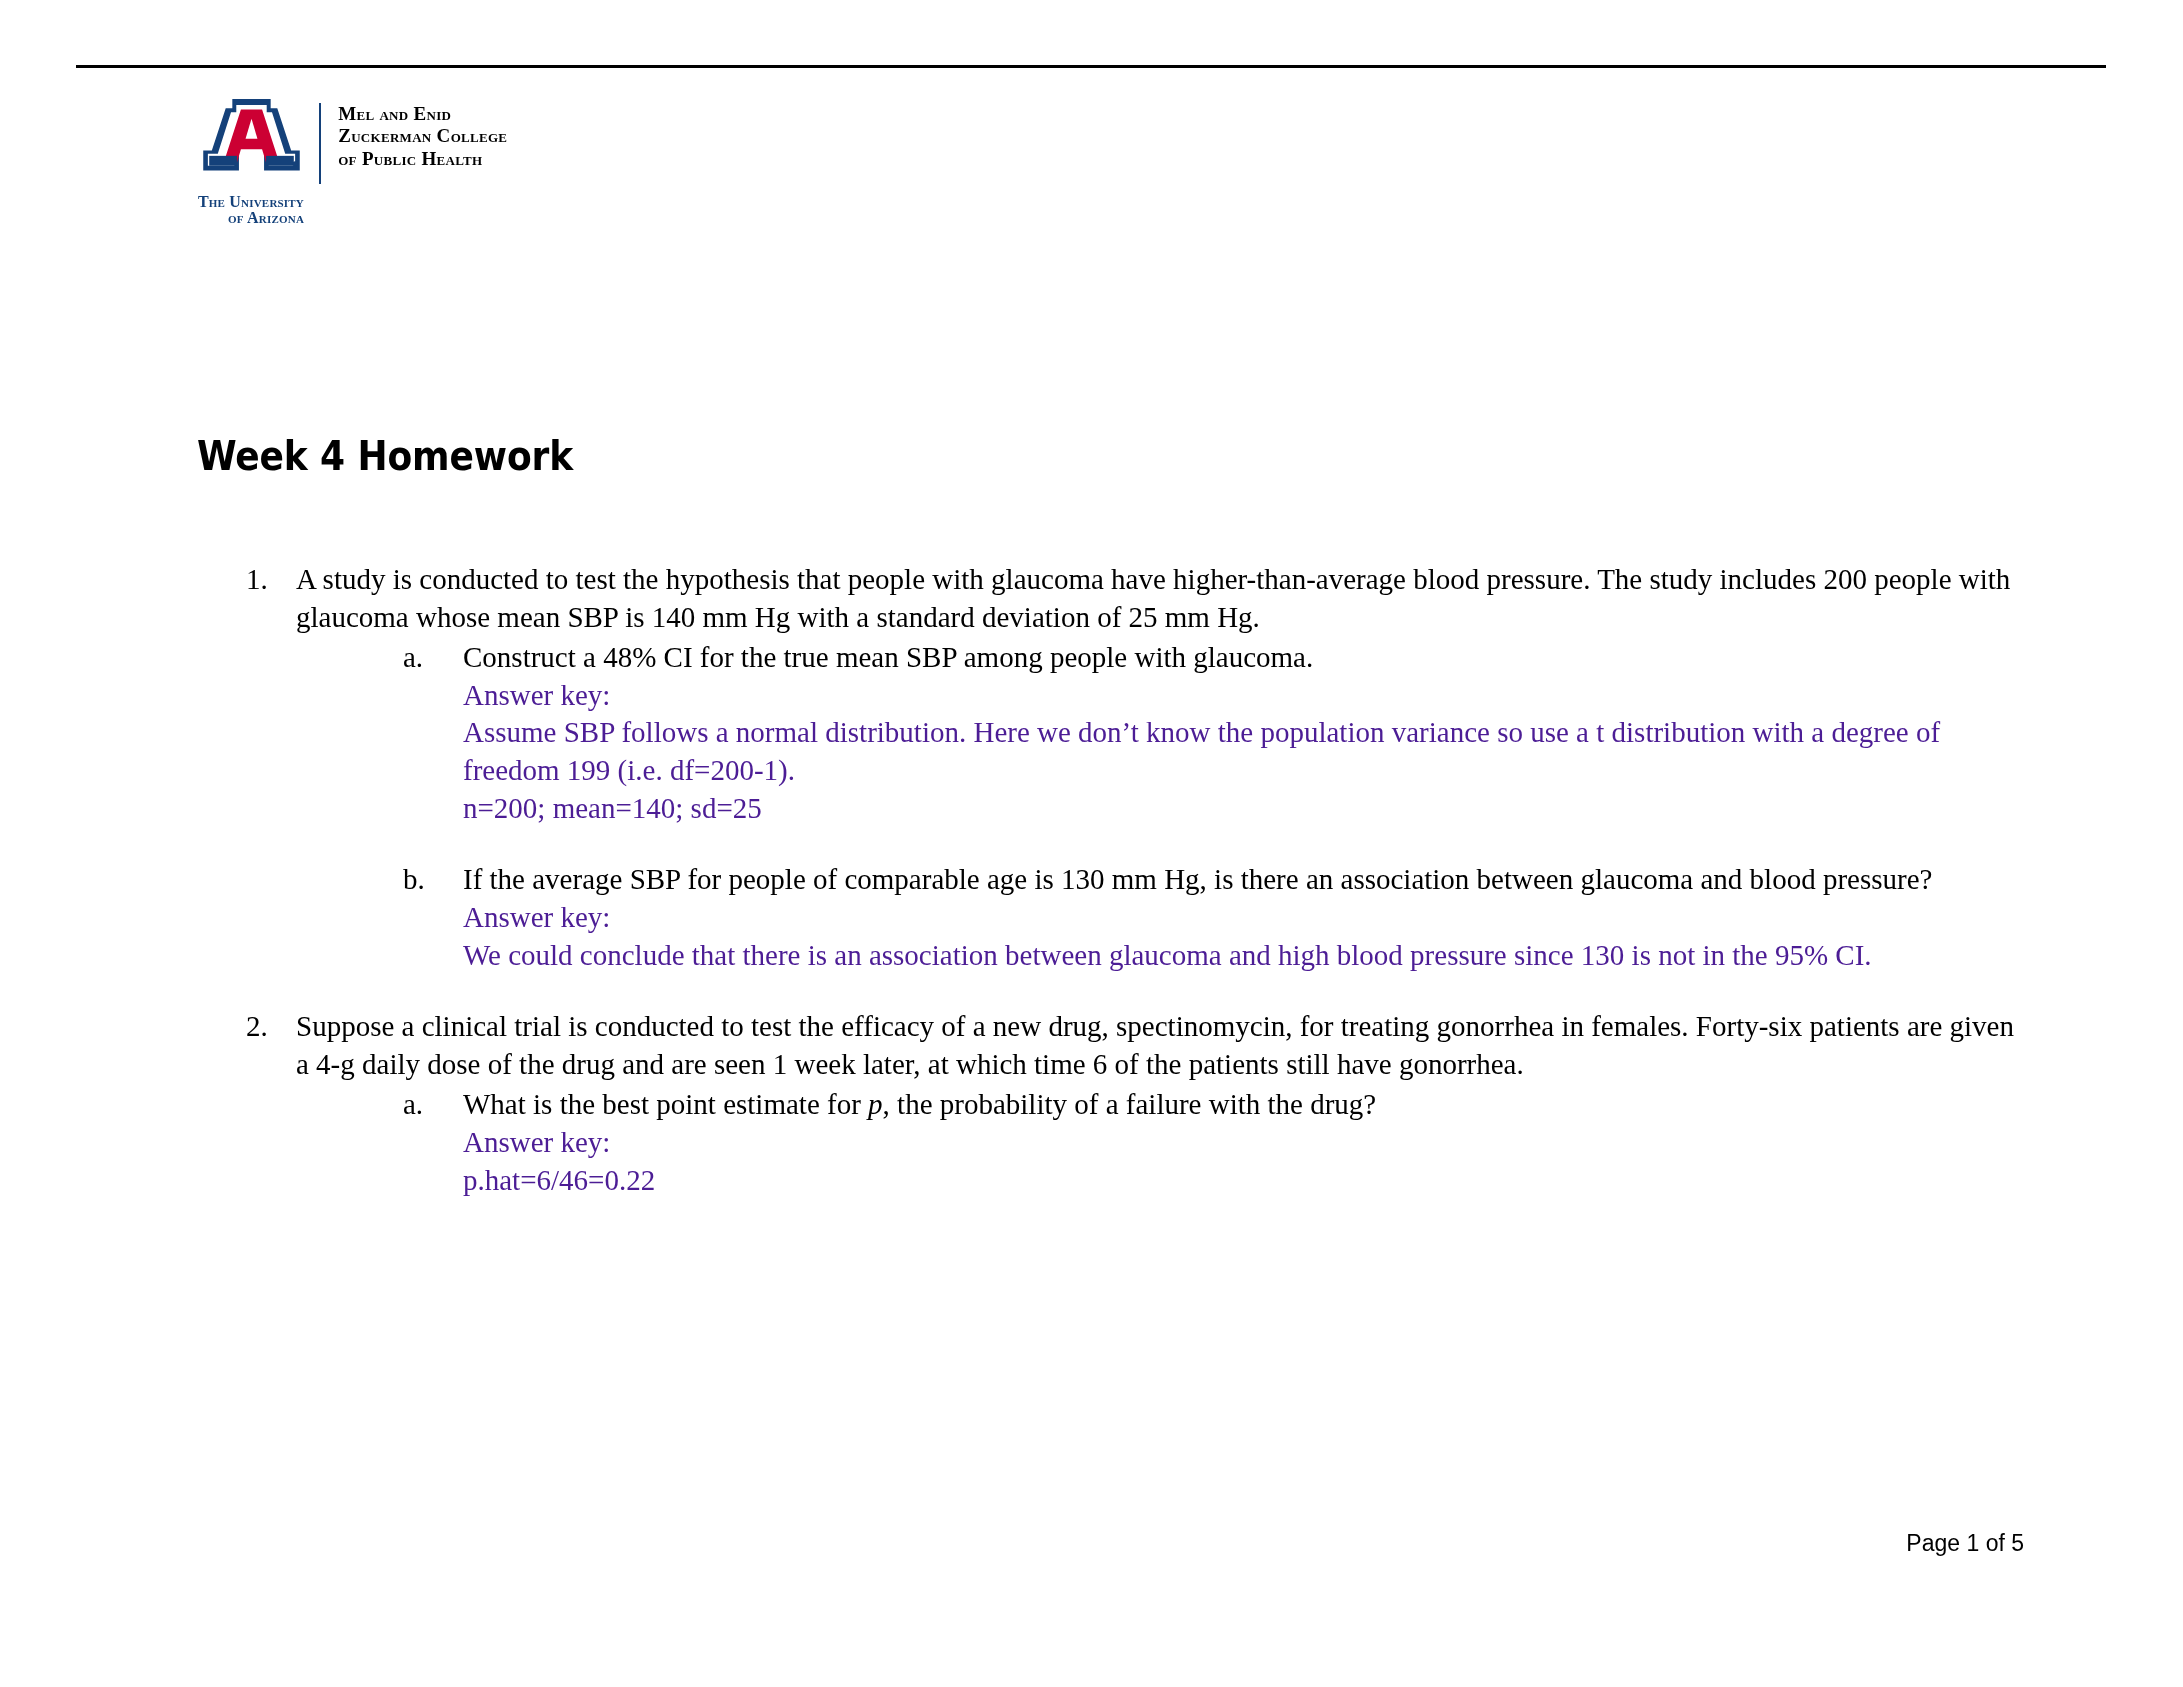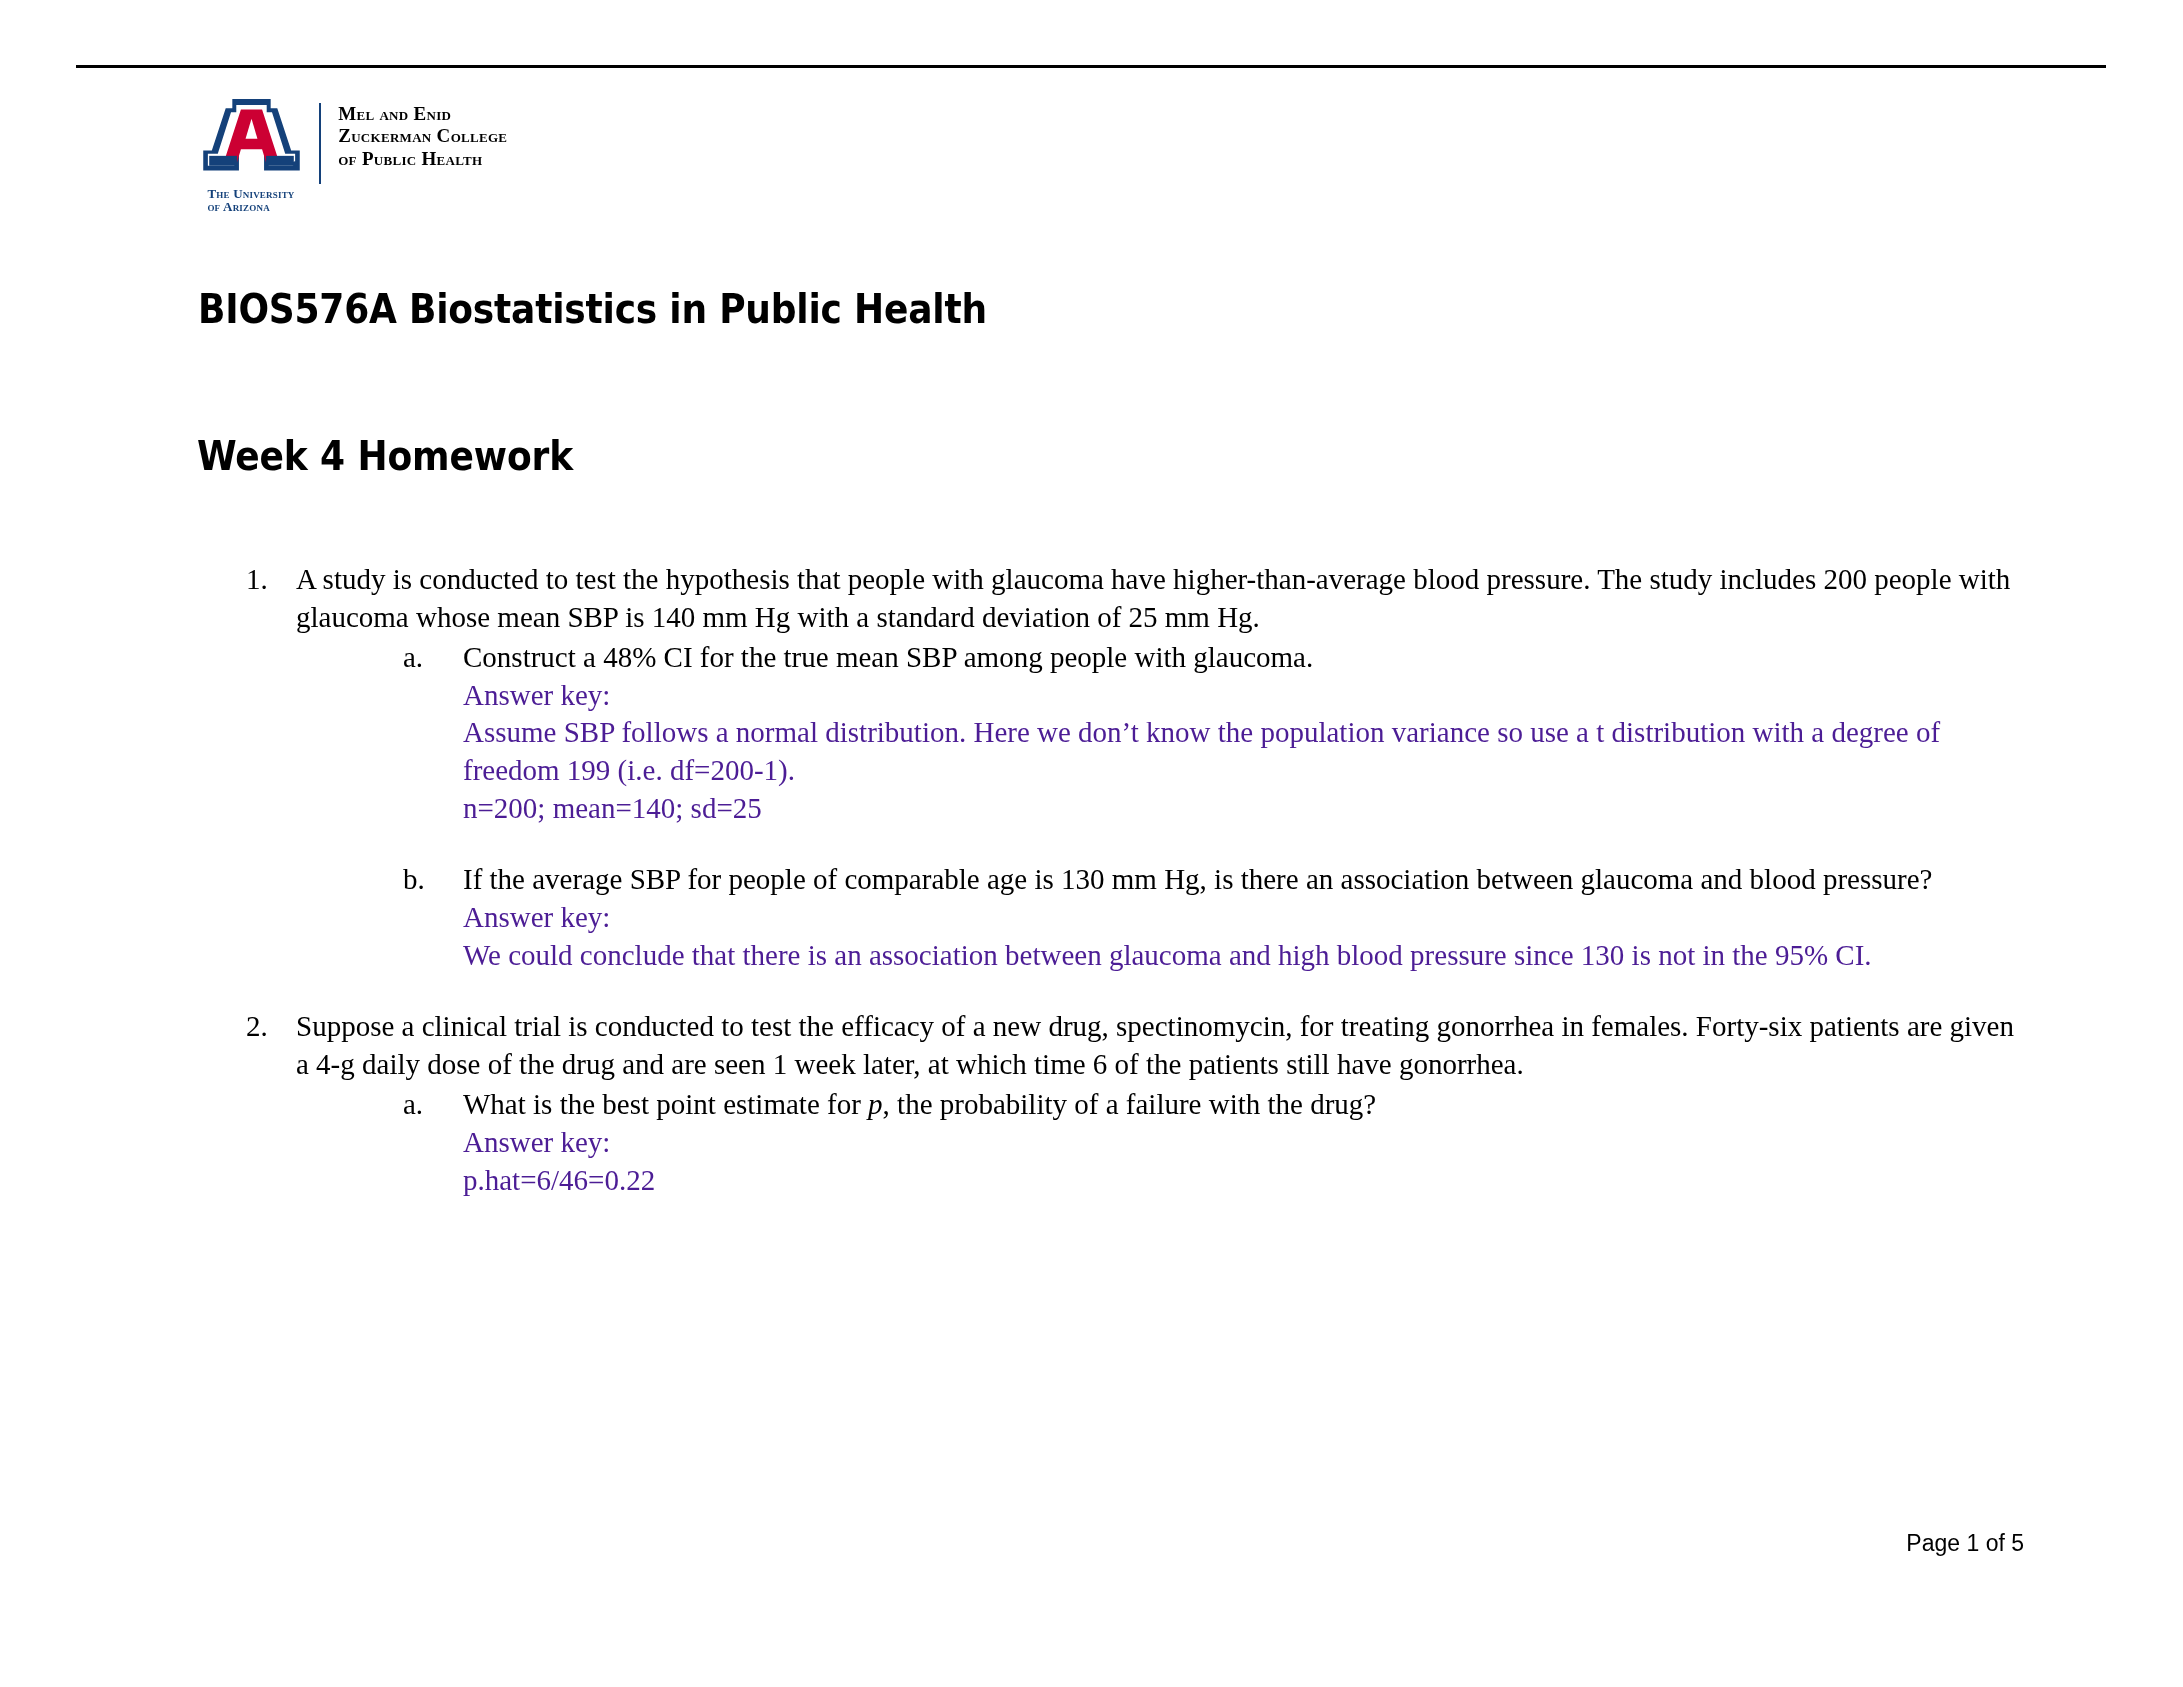--- a/index.html
+++ b/index.html
@@ -40,26 +40,26 @@
     flex-direction: column;
     align-items: center;
   }
   .logo-a-wrap {
     position: relative;
     width: 97px;
     height: 78px;
   }
   .logo-a-wrap svg { display: block; }
   .logo-univ {
-    margin-top: 10px;
-    text-align: left;
+    margin-top: 17px;
+    text-align: right;
     color: #14417a;
     font-family: "Liberation Serif", "DejaVu Serif", serif;
     font-weight: bold;
-    font-size: 13px;
+    font-size: 16px;
     line-height: 1.02;
     letter-spacing: 0.2px;
     font-variant: small-caps;
     white-space: nowrap;
   }
   .logo-divider {
     width: 2.6px;
     height: 81px;
     background: #14417a;
     margin: 4px 17px 0 14.6px;
@@ -199,21 +199,20 @@
       </div>
     </div>
     <div class="logo-divider"></div>
     <div class="logo-college">
       <div>Mel and Enid</div>
       <div>Zuckerman College</div>
       <div>of Public Health</div>
     </div>
   </div>
 
-  <div class="doc-title">BIOS576A Biostatistics in Public Health</div>
   <div class="doc-subtitle">Week 4 Homework</div>
 
   <div class="body-area">
 
     <div class="q-item">
       <span class="q-num">1.</span>
       <span class="q-text">A study is conducted to test the hypothesis that people with glaucoma have higher-than-average blood pressure. The study includes 200 people with glaucoma whose mean SBP is 140 mm Hg with a standard deviation of 25 mm Hg.</span>
 
       <div class="sub-list">
 

